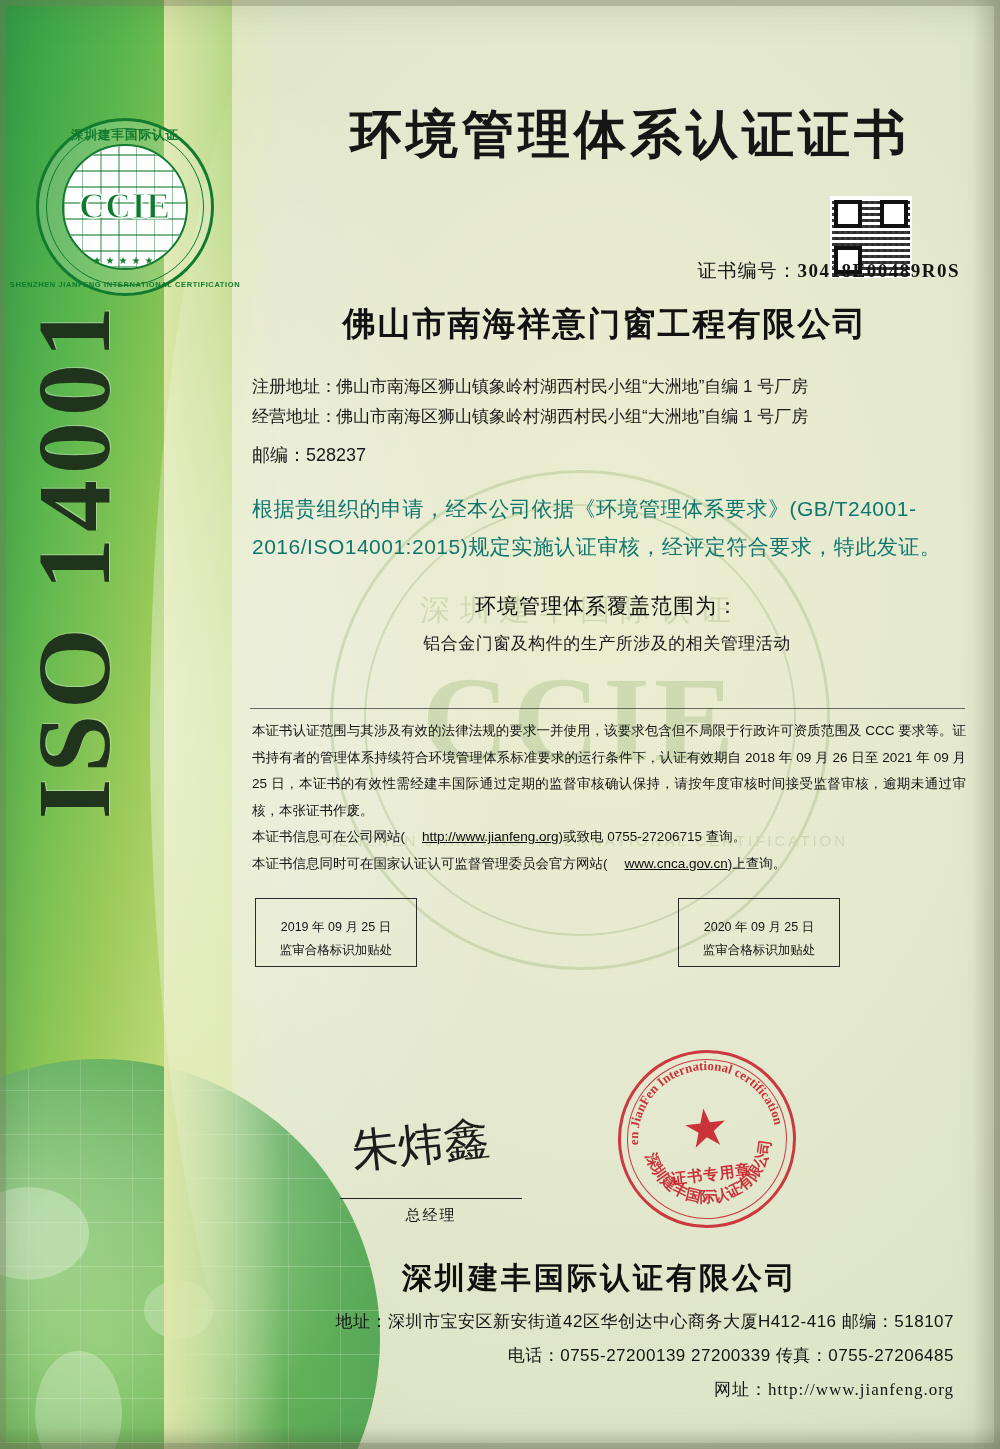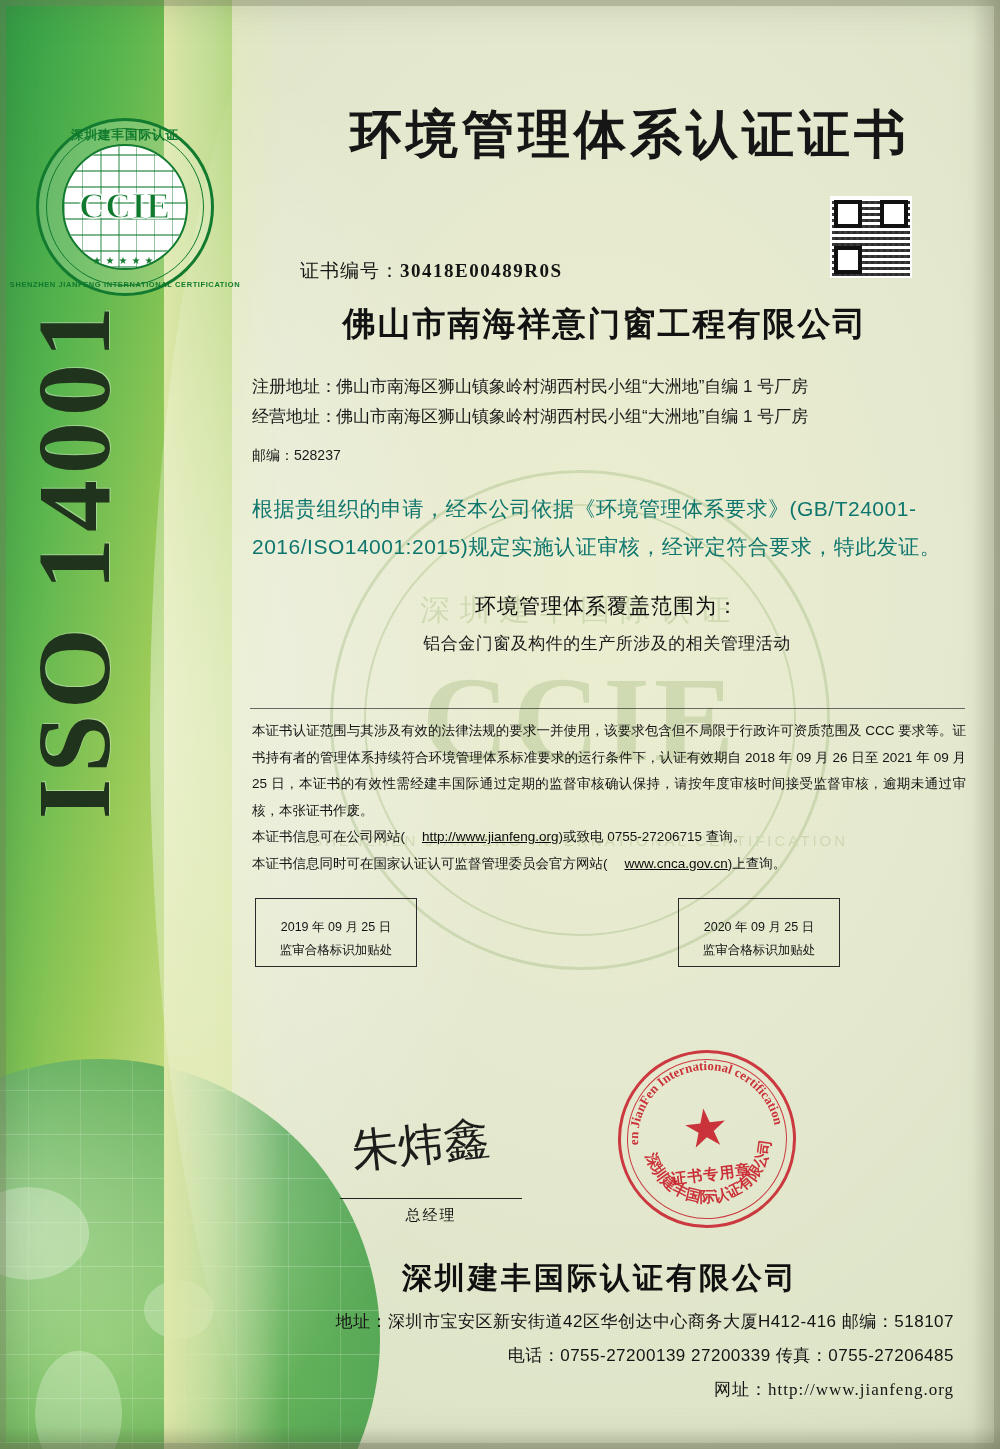--- a/index.html
+++ b/index.html
@@ -179,38 +179,38 @@
     opacity:.88;
   }
   .qr-eye{position:absolute;width:20px;height:20px;border:4px solid #111;background:#fff;}
   .qr-eye.tl{left:4px;top:4px;}
   .qr-eye.tr{right:4px;top:4px;}
   .qr-eye.bl{left:4px;bottom:4px;}
 
   
   .cert-no{
     position:absolute;left:300px;top:258px;width:660px;
-    text-align:left;font-size:19px;color:#141414;letter-spacing:1px;
+    text-align:right;font-size:19px;color:#141414;letter-spacing:1px;
   }
   .cert-no .num{font-family:"Liberation Serif","DejaVu Serif",serif;font-weight:700;letter-spacing:1.5px;}
 
   
   .company{
     position:absolute;left:255px;top:302px;width:700px;
     text-align:center;
     font-weight:700;font-size:33px;color:#121212;letter-spacing:2px;
     white-space:nowrap;
   }
 
   
   .addr-block{position:absolute;left:252px;top:372px;width:712px;color:#1a1a1a;font-size:17px;line-height:30px;}
   .addr-row{display:flex;align-items:baseline;white-space:nowrap;}
   .addr-label{width:84px;flex:none;}
   .addr-val{flex:1;}
-  .meta-row{display:flex;align-items:baseline;margin-top:8px;font-size:14px;white-space:nowrap;}
+  .meta-row{display:flex;align-items:baseline;margin-top:8px;font-size:18px;white-space:nowrap;}
   .meta-left{width:250px;}
   .meta-right{flex:1;}
 
   
   .body-para{
     position:absolute;left:252px;top:490px;width:710px;
     font-size:21px;line-height:38px;color:#0f766e;letter-spacing:.5px;
   }
 
   .scope-title{

